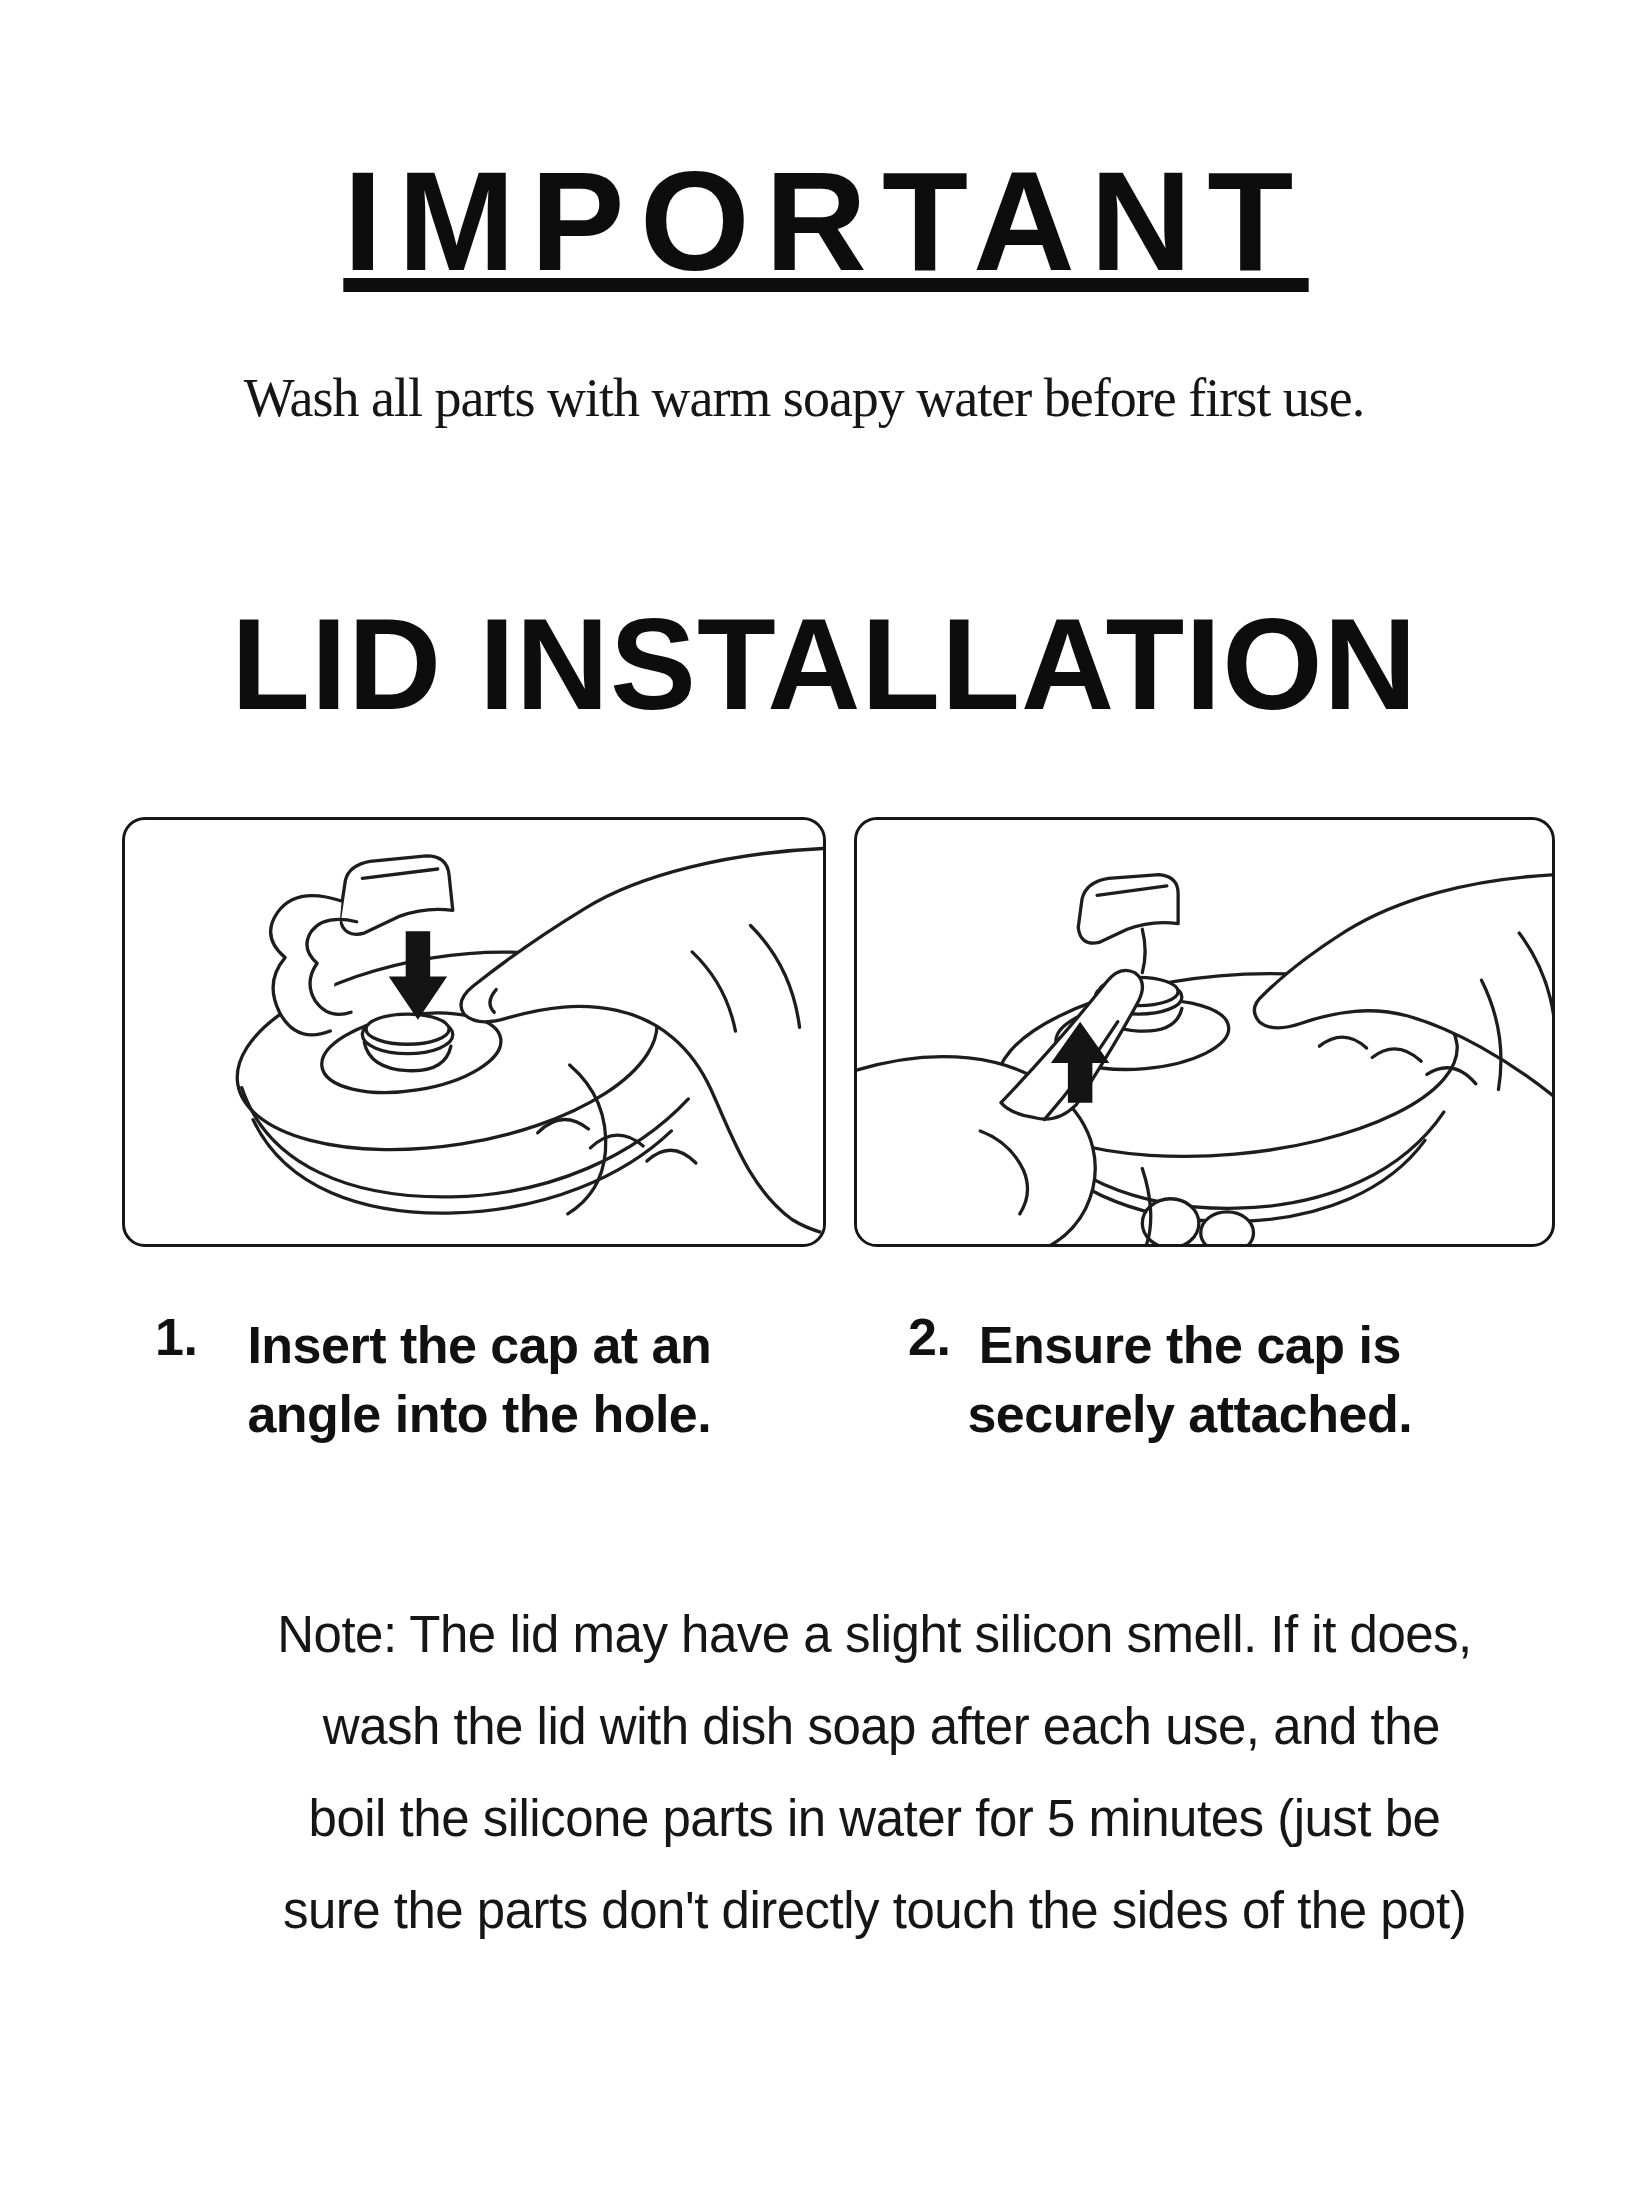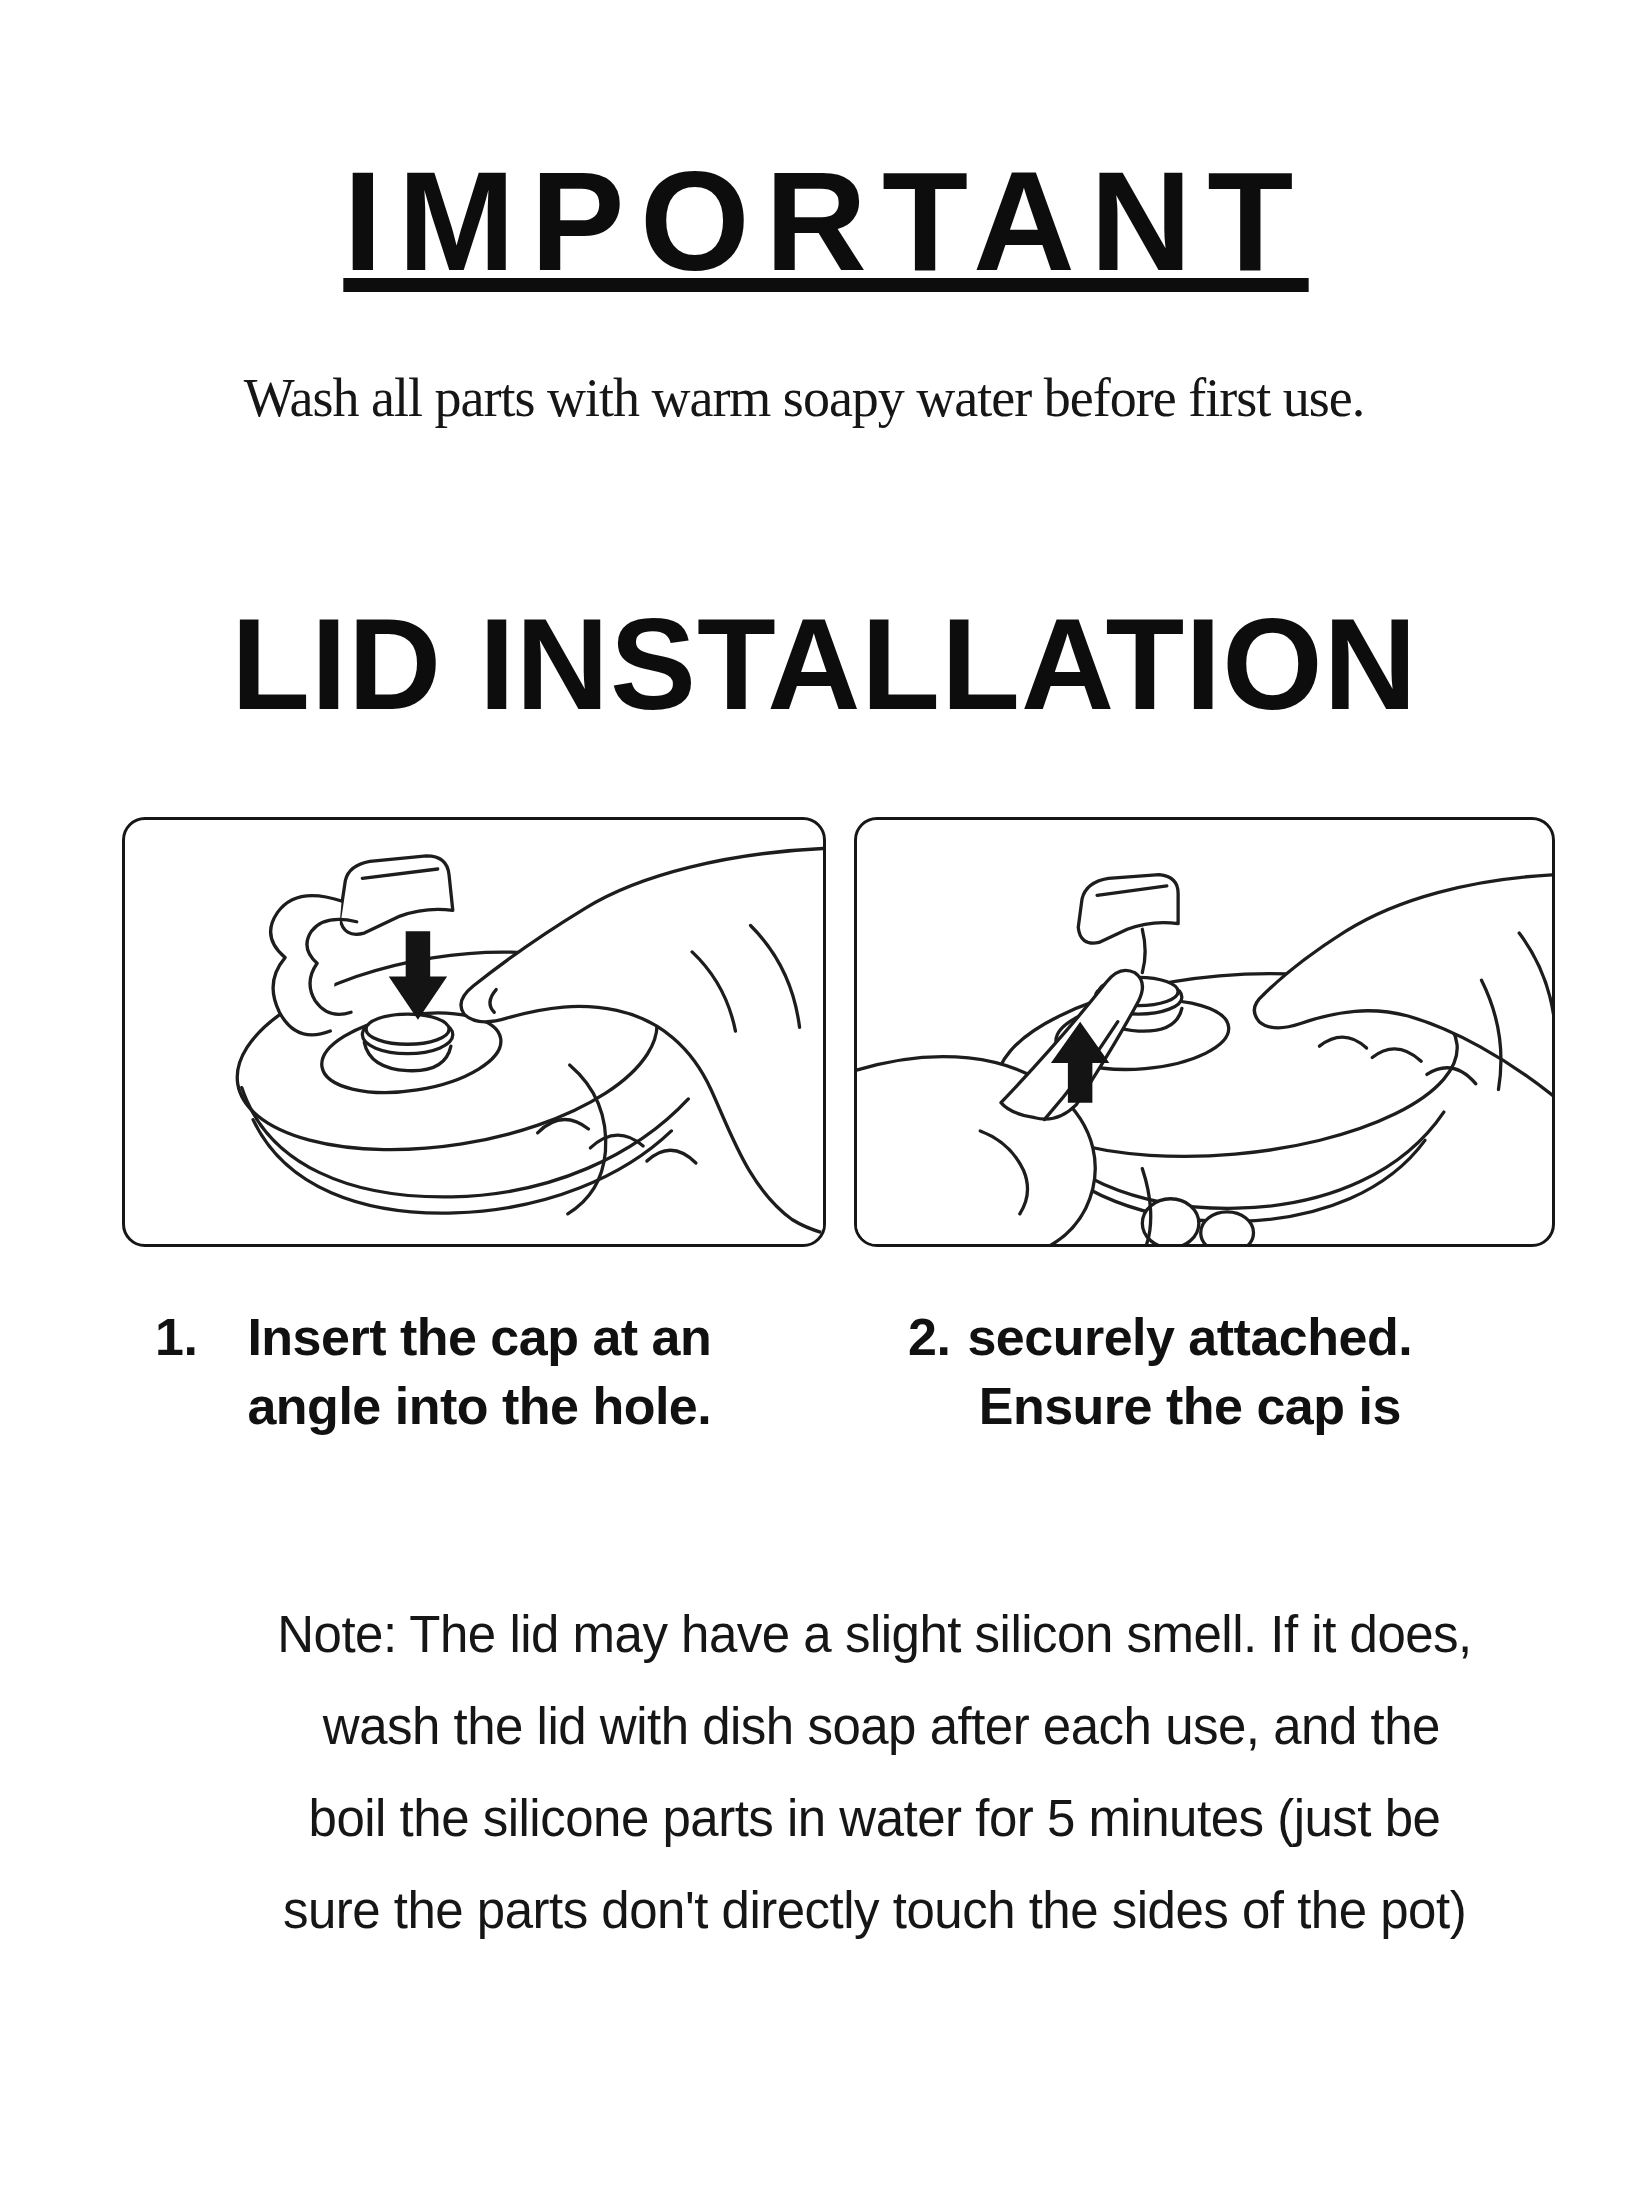--- a/index.html
+++ b/index.html
@@ -56,21 +56,21 @@
     display:flex;gap:28px;
     font-weight:700;font-size:52px;line-height:69px;
     letter-spacing:-0.5px;
     color:#111111;
   }
   .step{display:flex;box-sizing:border-box;}
   .step.step1{flex:0 0 704px;padding-left:33px;}
   .step.step2{flex:0 0 701px;padding-left:54px;}
   .step1 .step-num{margin-right:50px;}
   .step2 .step-num{margin-right:17px;}
-  .step-text{display:flex;flex-direction:column;align-items:center;}
+  .step-text{display:flex;flex-direction:column;align-items:center;margin-top:8px;}
   .note{
     position:absolute;top:1589px;left:148px;width:1453px;
     font-size:51px;line-height:92px;font-weight:400;
     letter-spacing:-0.5px;
     color:#161616;
   }
   .note-line{white-space:pre;text-align:center;}
   .lineart{stroke:#1d1d1d;stroke-width:3.5;fill:none;stroke-linecap:round;stroke-linejoin:round;}
   .fillwhite{fill:#ffffff;}
   .arrow{fill:#141414;stroke:none;}
@@ -165,22 +165,22 @@
   <div class="step step1">
     <span class="step-num">1.</span>
     <span class="step-text">
       <span>Insert the cap at an</span>
       <span>angle into the hole.</span>
     </span>
   </div>
   <div class="step step2">
     <span class="step-num">2.</span>
     <span class="step-text">
+      <span>Ensure the cap is</span>
       <span>securely attached.</span>
-      <span>Ensure the cap is</span>
     </span>
   </div>
 </div>
 
 <div class="note">
   <div class="note-line">Note: The lid may have a slight silicon smell. If it does,</div>
   <div class="note-line"> wash the lid with dish soap after each use, and the</div>
   <div class="note-line">boil the silicone parts in water for 5 minutes (just be</div>
   <div class="note-line">sure the parts don't directly touch the sides of the pot)</div>
 </div>

